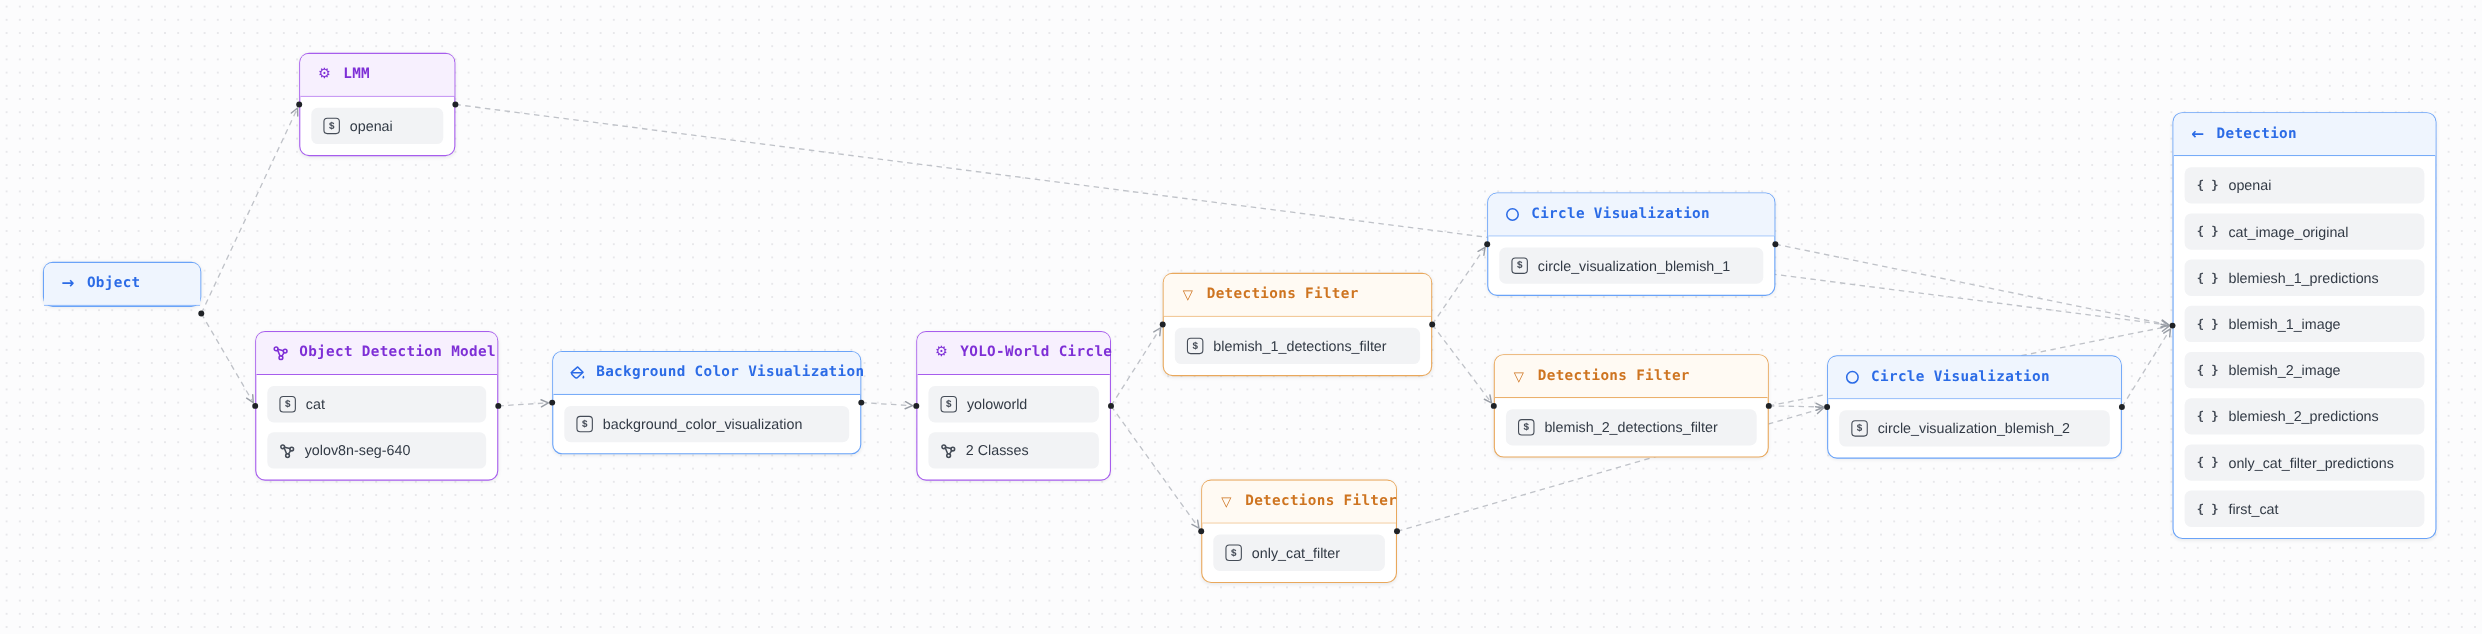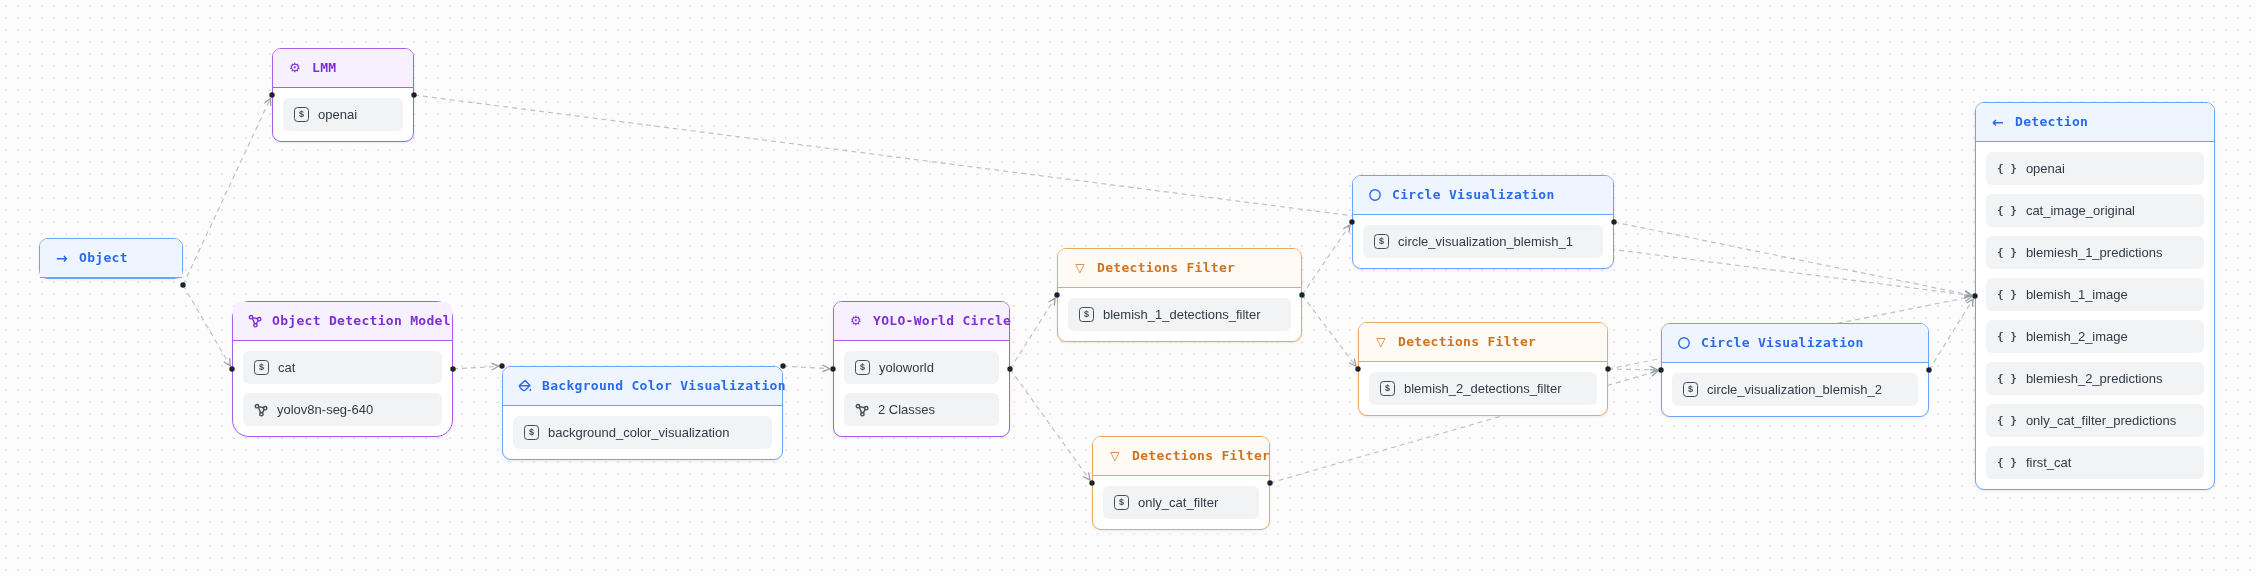--- a/index.html
+++ b/index.html
@@ -143,21 +143,21 @@
           <span>openai</span>
         </div>
       </div>
     </div>
     <div class="node" style="--bd: #6aa3f8; --hbg: #eff5fe; --ttl: #2b6be6; left: 39px; top: 238px; width: 144px;">
       <div class="node-header">
         <span class="ic ic-arrow-right hic">→</span>
         <span>Object</span>
       </div>
     </div>
-    <div class="node" style="--bd: #a75ded; --hbg: #f7f0fe; --ttl: #7e2fd6; left: 232px; top: 301px; width: 221px; border-radius: 17px;">
+    <div class="node" style="--bd: #a75ded; --hbg: #f7f0fe; --ttl: #7e2fd6; left: 232px; top: 301px; width: 221px;">
       <div class="node-header">
         <span class="ic ic-molecule hic">
           <svg width="14" height="14" viewBox="0 0 14 14" fill="none" stroke="currentColor" stroke-width="1.4" stroke-linecap="round" stroke-linejoin="round">
             <circle cx="3" cy="3.2" r="1.7"></circle>
             <circle cx="11.2" cy="5.2" r="1.7"></circle>
             <circle cx="7.4" cy="11.2" r="1.7"></circle>
             <line x1="4.4" y1="4.3" x2="6.6" y2="9.7"></line>
             <line x1="4.7" y1="3.6" x2="9.5" y2="4.8"></line>
             <line x1="10.2" y1="6.6" x2="8.2" y2="9.9"></line>
           </svg>
@@ -177,21 +177,21 @@
               <circle cx="7.4" cy="11.2" r="1.7"></circle>
               <line x1="4.4" y1="4.3" x2="6.6" y2="9.7"></line>
               <line x1="4.7" y1="3.6" x2="9.5" y2="4.8"></line>
               <line x1="10.2" y1="6.6" x2="8.2" y2="9.9"></line>
             </svg>
           </span>
           <span>yolov8n-seg-640</span>
         </div>
       </div>
     </div>
-    <div class="node" style="--bd: #6aa3f8; --hbg: #eff5fe; --ttl: #2b6be6; left: 502px; top: 319px; width: 281px; margin-top: 47px;">
+    <div class="node" style="--bd: #6aa3f8; --hbg: #eff5fe; --ttl: #2b6be6; left: 502px; top: 319px; width: 281px;">
       <div class="node-header">
         <span class="ic ic-bucket hic">
           <svg width="14" height="14" viewBox="0 0 14 14" fill="none" stroke="currentColor" stroke-width="1.4" stroke-linecap="round" stroke-linejoin="round">
             <path d="M7.2 1.6 L12 6.4 L7.6 10.8 C6.7 11.7 5.2 11.7 4.3 10.8 L2.4 8.9 C1.5 8 1.5 6.5 2.4 5.6 Z"></path>
             <line x1="1.2" y1="6.8" x2="10.8" y2="6.8"></line>
             <path d="M12.6 9.4 c.8 1 .8 2.2 0 2.6 c-.8.4-1.4-.6-1-1.6 Z" fill="currentColor" stroke="none"></path>
           </svg>
         </span>
         <span>Background Color Visualization</span>
       </div>

